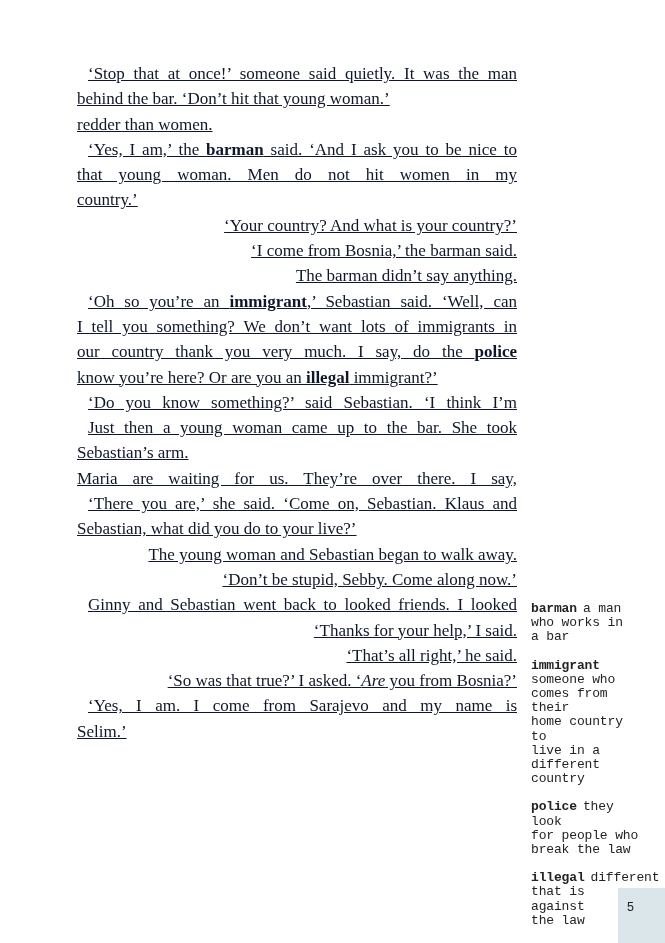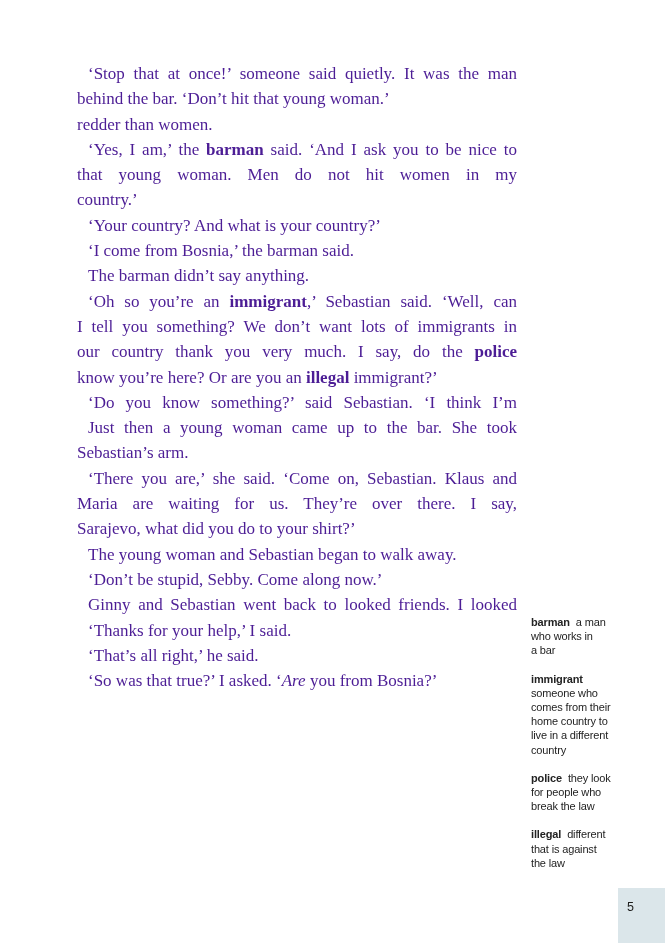--- a/index.html
+++ b/index.html
@@ -21,31 +21,31 @@
     line-height: 25.3px;
     color: #1d1d1b;
   }
   .para { margin: 0; }
   .tline { height: 25.3px; white-space: nowrap; }
   .tline.jl {
     white-space: normal;
     text-align: justify;
     text-align-last: justify;
   }
-  .tline.fl { padding-left: 11px; }
+  .tline.fl { padding-left: 11px; text-align: right; }
   .bold { font-weight: bold; }
   .it { font-style: italic; }
 
   
   .sidebar {
     position: absolute;
-    left: 531px; top: 615px;
+    left: 531px; top: 602px;
     width: 110px;
-    font-family: Liberation Sans, sans-serif;
-    font-size: 11px;
+    font-family: Liberation Mono, monospace;
+    font-size: 13px;
     line-height: 14.2px;
     letter-spacing: -0.15px;
     color: #232323;
   }
   .entry { margin: 0 0 14px 0; }
   .gline { min-height: 14.2px; }
   .term { font-weight: bold; margin-right: 6px; }
 
   
   .pagenum-tab {
@@ -59,21 +59,21 @@
     font-family: "Liberation Sans", sans-serif;
     font-size: 12.5px;
     font-weight: 500;
     color: #1d1d1b;
   }
 </style>
 </head>
 <body style="background: rgb(255, 255, 255);">
 
 <div class="page">
-  <div class="main-col" style="color: #4c1d95;">
+  <div class="main-col" style="color: #0f172a; text-decoration: underline;">
       <div class="para">
         <div class="tline jl fl"><span>‘Stop that at once!’ someone said quietly. It was the man</span></div>
         <div class="tline"><span>behind the bar. ‘Don’t hit that young woman.’</span></div>
       </div>
       <div class="para">
         <div class="tline"><span>redder than women.</span></div>
       </div>
       <div class="para">
         <div class="tline jl fl"><span>‘Yes, I am,’ the </span><span class="bold">barman</span><span> said. ‘And I ask you to be nice to</span></div>
         <div class="tline jl"><span>that young woman. Men do not hit women in my</span></div>
@@ -95,41 +95,45 @@
         <div class="tline"><span>know you’re here? Or are you an </span><span class="bold">illegal</span><span> immigrant?’</span></div>
       </div>
       <div class="para">
         <div class="tline jl fl"><span>‘Do you know something?’ said Sebastian. ‘I think I’m</span></div>
       </div>
       <div class="para">
         <div class="tline jl fl"><span>Just then a young woman came up to the bar. She took</span></div>
         <div class="tline"><span>Sebastian’s arm.</span></div>
       </div>
       <div class="para">
+        <div class="tline jl"><span>Maria are waiting for us. They’re over there. I say,</span></div>
         <div class="tline jl fl"><span>‘There you are,’ she said. ‘Come on, Sebastian. Klaus and</span></div>
-        <div class="tline jl"><span>Maria are waiting for us. They’re over there. I say,</span></div>
-        <div class="tline"><span>Sarajevo, what did you do to your shirt?’</span></div>
+        <div class="tline"><span>Sebastian, what did you do to your live?’</span></div>
       </div>
       <div class="para">
         <div class="tline fl"><span>The young woman and Sebastian began to walk away.</span></div>
       </div>
       <div class="para">
         <div class="tline fl"><span>‘Don’t be stupid, Sebby. Come along now.’</span></div>
       </div>
       <div class="para">
         <div class="tline jl fl"><span>Ginny and Sebastian went back to looked friends. I looked</span></div>
       </div>
       <div class="para">
         <div class="tline fl"><span>‘Thanks for your help,’ I said.</span></div>
       </div>
       <div class="para">
         <div class="tline fl"><span>‘That’s all right,’ he said.</span></div>
       </div>
       <div class="para">
         <div class="tline fl"><span>‘So was that true?’ I asked. ‘</span><span class="it">Are</span><span> you from Bosnia?’</span></div>
+      </div>
+      <div class="para">
+        <div class="tline jl fl"><span>‘Yes, I am. I come from Sarajevo and my name is</span></div>
+        <div class="tline"><span>Selim.’</span></div>
       </div>
     </div>
   <aside class="sidebar">
       <div class="entry">
         <div class="gline"><span class="term">barman</span><span>a man</span></div>
         <div class="gline"><span>who works in</span></div>
         <div class="gline"><span>a bar</span></div>
       </div>
       <div class="entry">
         <div class="gline"><span class="term">immigrant</span></div>

